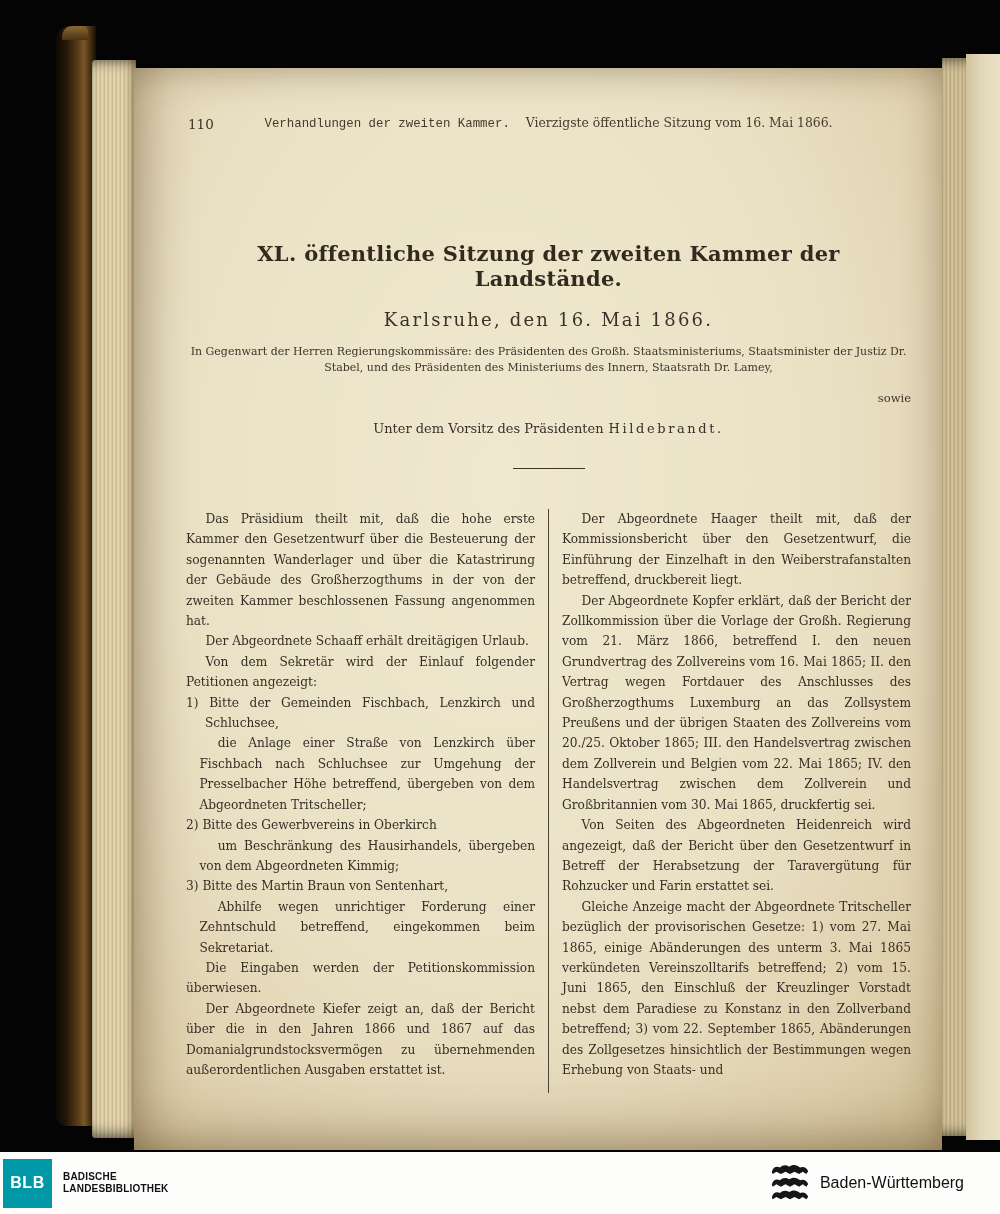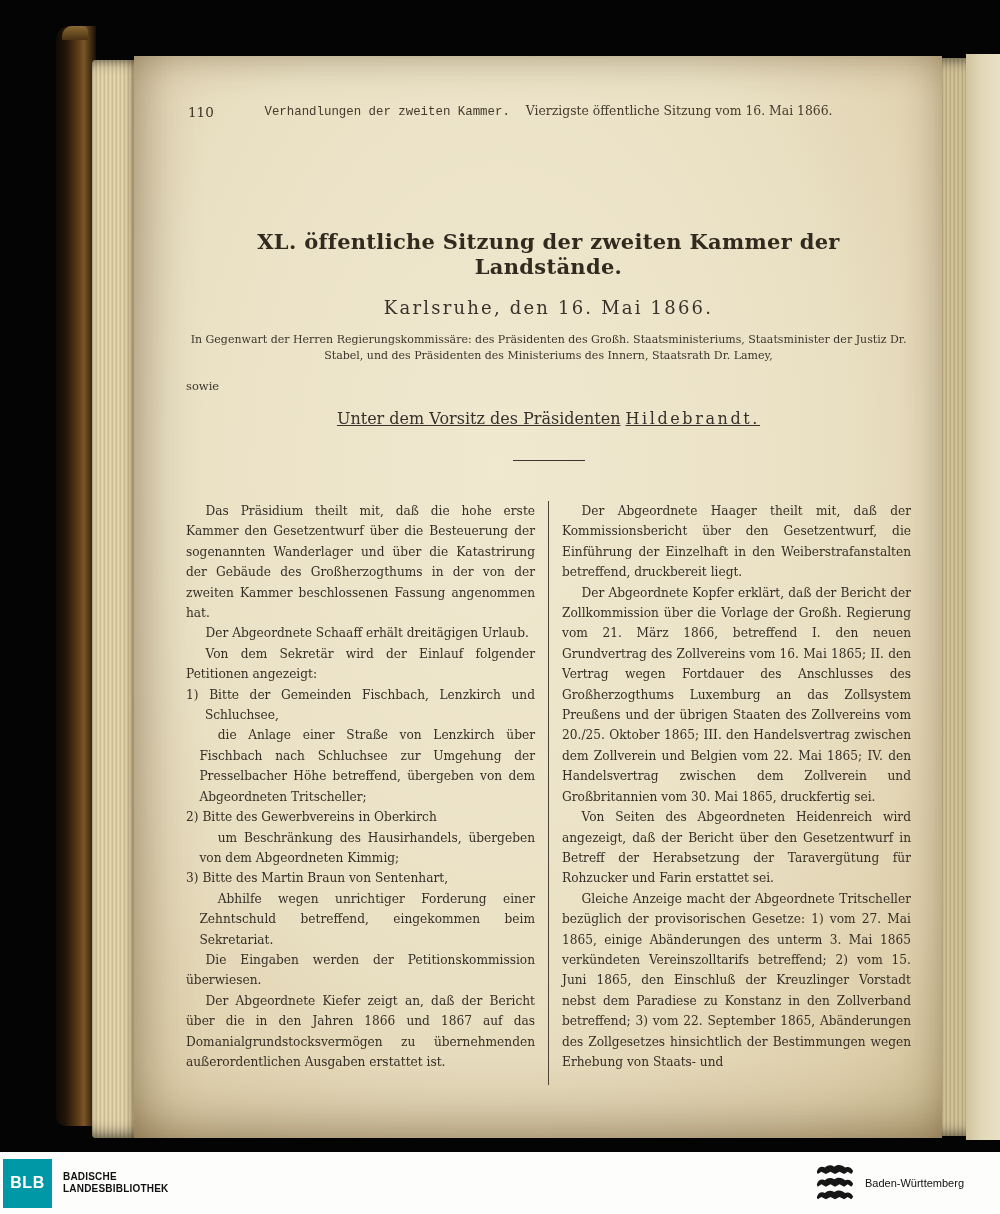--- a/index.html
+++ b/index.html
@@ -11,21 +11,21 @@
 
   .spine{position:absolute;left:56px;top:26px;width:40px;height:1100px;border-radius:14px 0 0 10px;
          background:linear-gradient(90deg,#0e0905 0%,#241607 25%,#5a3c1a 55%,#7b5526 70%,#38260f 90%,#170f06 100%);}
   .spine::before{content:"";position:absolute;left:6px;top:0;width:26px;height:14px;border-radius:10px 6px 0 0;
          background:linear-gradient(180deg,#8a6a33,#4a3112);}
 
   .stack-left{position:absolute;left:92px;top:60px;width:44px;height:1078px;border-radius:4px 0 0 4px;
          background:repeating-linear-gradient(90deg,#c4b287 0px,#e9ddb8 2px,#d2c196 4px);
          box-shadow:inset -8px 0 10px -5px rgba(60,40,10,.55), inset 0 10px 12px -8px rgba(0,0,0,.5), inset 0 -12px 14px -8px rgba(0,0,0,.55);}
 
-  .page-main{position:absolute;left:134px;top:56px;width:808px;height:1082px;
+  .page-main{position:absolute;left:134px;top:68px;width:808px;height:1082px;
          background:radial-gradient(ellipse at 45% 38%,#f0e8cf 0%,#eae1c5 52%,#decfab 84%,#ccbc93 100%);
          box-shadow:inset 34px 0 55px -28px rgba(80,55,20,.40),
                     inset -22px 0 45px -26px rgba(80,55,20,.33),
                     inset 0 -46px 65px -38px rgba(80,55,20,.42),
                     inset 0 30px 45px -34px rgba(80,55,20,.30);}
 
   .stack-right{position:absolute;left:942px;top:58px;width:24px;height:1078px;
          background:repeating-linear-gradient(90deg,#b4a277 0px,#d8caa1 2px,#bfad82 4px);
          box-shadow:inset 0 12px 12px -9px rgba(0,0,0,.5), inset 0 -12px 12px -9px rgba(0,0,0,.5);}
   .page-next{position:absolute;left:966px;top:54px;width:34px;height:1086px;
@@ -35,23 +35,23 @@
   .page-content{position:absolute;left:0;top:0;right:0;bottom:0;padding:0 31px 0 52px;color:#37302a;overflow:hidden;}
 
   .running-head{position:relative;margin-top:47px;text-align:center;font-size:12.4px;color:#453b2d;white-space:nowrap;}
   .page-num{position:absolute;left:2px;top:1px;font-size:13.5px;color:#3c342a;}
   .rh-left{margin-right:16px;font-family:Liberation Mono, monospace;}
 
   .session-title{margin:110px 0 0 0;text-align:center;font-size:21px;font-weight:bold;color:#322a1f;letter-spacing:.3px;}
   .dateline{margin-top:18px;text-align:center;font-size:18px;letter-spacing:2.2px;color:#3a322a;}
 
   .attendance,.members{margin-top:14px;text-align:center;font-size:11px;line-height:16px;color:#3d352b;padding:0 2px;}
-  .sowie{margin-top:15px;text-align:left;font-size:11.5px;color:#3d352b;}
+  .sowie{margin-top:15px;text-align:right;font-size:11.5px;color:#3d352b;}
   .members{margin-top:10px;}
-  .chair{margin-top:16px;text-align:center;font-size:16px;color:#38302a;text-decoration:underline;}
+  .chair{margin-top:16px;text-align:center;font-size:13px;color:#38302a;}
   .chair-name{letter-spacing:2.6px;margin-left:5px;}
 
   .section-rule{width:72px;border:none;border-top:1.4px solid #3e362a;margin:32px auto 0 auto;}
 
   .columns{margin-top:40px;display:flex;height:584px;overflow:hidden;}
   .col{flex:1;font-size:12.2px;line-height:20.4px;text-align:justify;color:#362f26;hyphens:auto;-webkit-hyphens:auto;}
   .col-left{padding-right:13px;}
   .col-right{padding-left:13px;}
   .divider{width:1px;background:#4c4436;}
   .col p{margin:0;}
@@ -59,21 +59,21 @@
   .li{padding-left:1.55em;text-indent:-1.55em;}
   .sub{padding-left:1.1em;text-indent:1.5em;}
 
   
   .footer{position:absolute;left:0;bottom:0;width:100%;height:62px;background:#fdfdfc;display:flex;align-items:center;
           font-family:"Liberation Sans",sans-serif;}
   .blb-box{width:49px;height:49px;margin-left:3px;background:#0098a6;color:#fff;display:flex;align-items:center;
            justify-content:center;font-weight:bold;font-size:16px;letter-spacing:.5px;}
   .lib-name{margin-left:11px;font-weight:bold;font-size:10px;line-height:1.22;color:#101010;letter-spacing:.2px;}
   .bw{margin-left:auto;margin-right:36px;display:flex;align-items:center;gap:10px;color:#101010;}
-  .bw-text{font-size:11px;font-weight:500;}
+  .bw-text{font-size:16px;font-weight:500;}
   .coat svg{display:block;}
 </style>
 </head>
 <body>
 
 <div class="viewport">
 
   <div class="scene">
     <div class="spine"></div>
     <div class="stack-left"></div>

